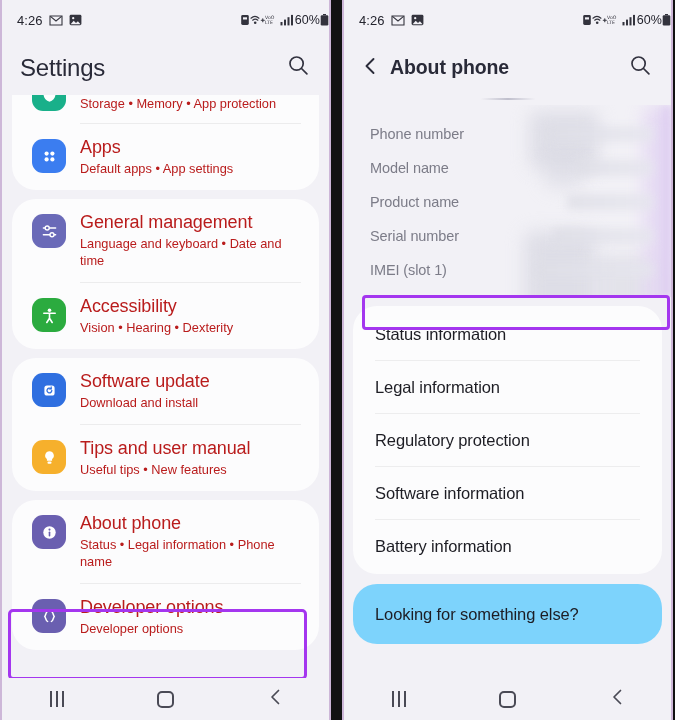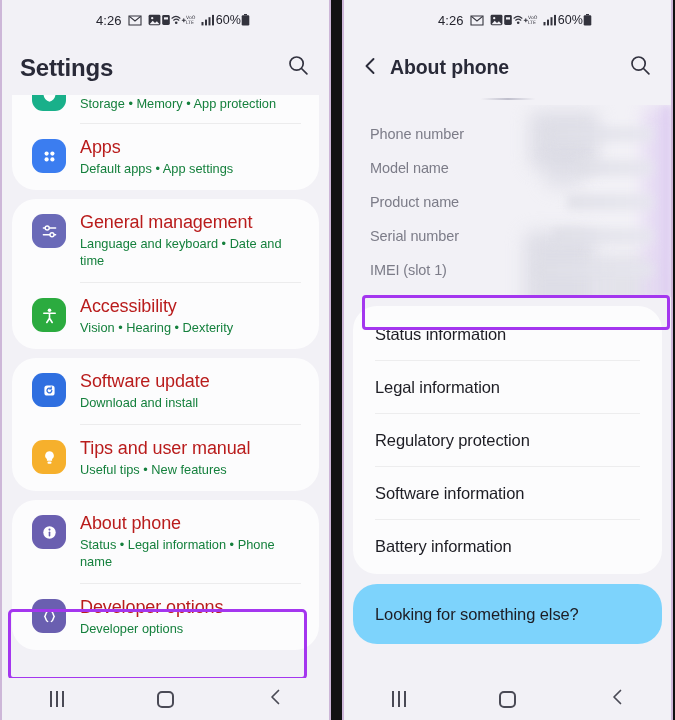--- a/index.html
+++ b/index.html
@@ -18,38 +18,38 @@
     overflow:hidden;
     border-left:2px solid #cdb7d8;
     border-right:2px solid #cdb7d8;
   }
   .phone.left { margin-right:0; }
   .gap { width:11px; height:720px; background:#121212; }
 
   
   .statusbar {
     height:40px; display:flex; align-items:center;
-    justify-content:center;
+    justify-content:space-between;
     padding:0 0 0 15px;
     font-size:12.5px; color:#2b2b35; letter-spacing:.1px;
   }
   .sb-left { display:flex; align-items:center; gap:6px; }
   .sb-right { display:flex; align-items:center; }
   .sb-time { font-size:13px; font-weight:400; color:#24242e; }
   .ic { display:inline-block; line-height:0; }
   .pct { font-size:12.5px; color:#24242e; margin-left:1px; }
 
   
   .header {
     height:55px; display:flex; align-items:center;
     padding:0 14px 0 18px;
   }
   .header.withback { padding-left:10px; }
   .title-lg {
-    font-size:24px; font-weight:700; color:#292a38;
+    font-size:24px; font-weight:400; color:#292a38;
     letter-spacing:-0.2px; flex:1;
   }
   .title-md {
     font-size:19.5px; font-weight:700; color:#292a38;
     letter-spacing:-0.1px; flex:1;
   }
   .back-btn {
     width:32px; height:32px; display:flex; align-items:center; justify-content:center;
     margin-right:4px;
   }
@@ -86,21 +86,21 @@
     width:34px; height:34px; border-radius:11px;
     flex:0 0 34px; margin:2px 14px 0 6px;
     display:flex; align-items:center; justify-content:center;
   }
   .rowtext { flex:1; min-width:0; padding-top:0; }
   .rowtitle {
     font-size:18px; color:#b91c1c; font-weight:400;
     line-height:21px; letter-spacing:-0.1px;
   }
   .rowsub {
-    font-size:12.8px; color:#15803d; line-height:17px;
+    font-size:12.8px; color:#b91c1c; line-height:17px;
     margin-top:2px; letter-spacing:0px;
   }
   .divider { height:1px; background:#ececed; margin:0 14px 0 64px; }
 
   
   .card.clipped { margin-top:0; border-top-left-radius:0; border-top-right-radius:0; }
   .row.clip { padding-top:0; height:28px; min-height:0; overflow:hidden; align-items:flex-start; }
   .row.clip .ico { margin-top:-18px; }
   .row.clip .rowsub { margin-top:0; }
 

